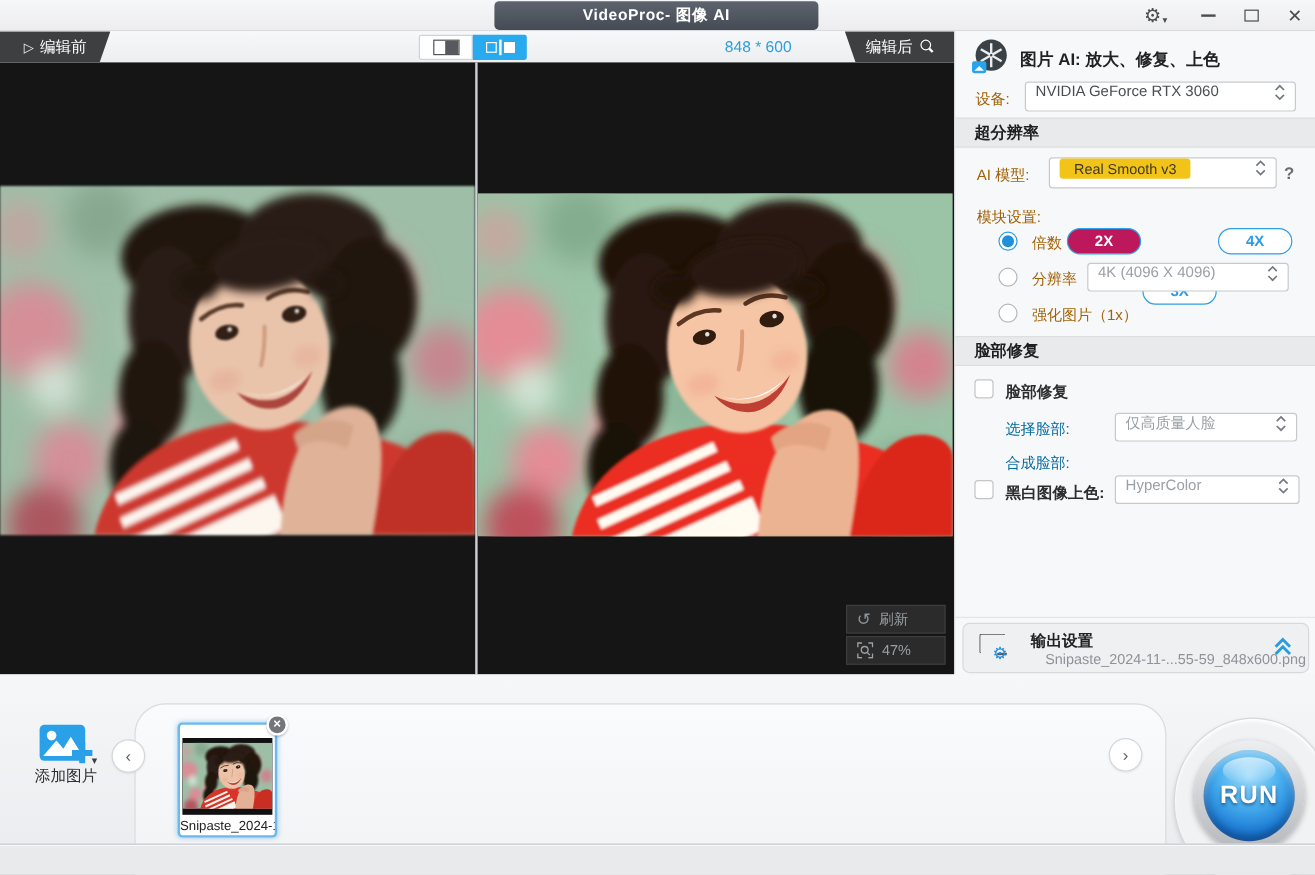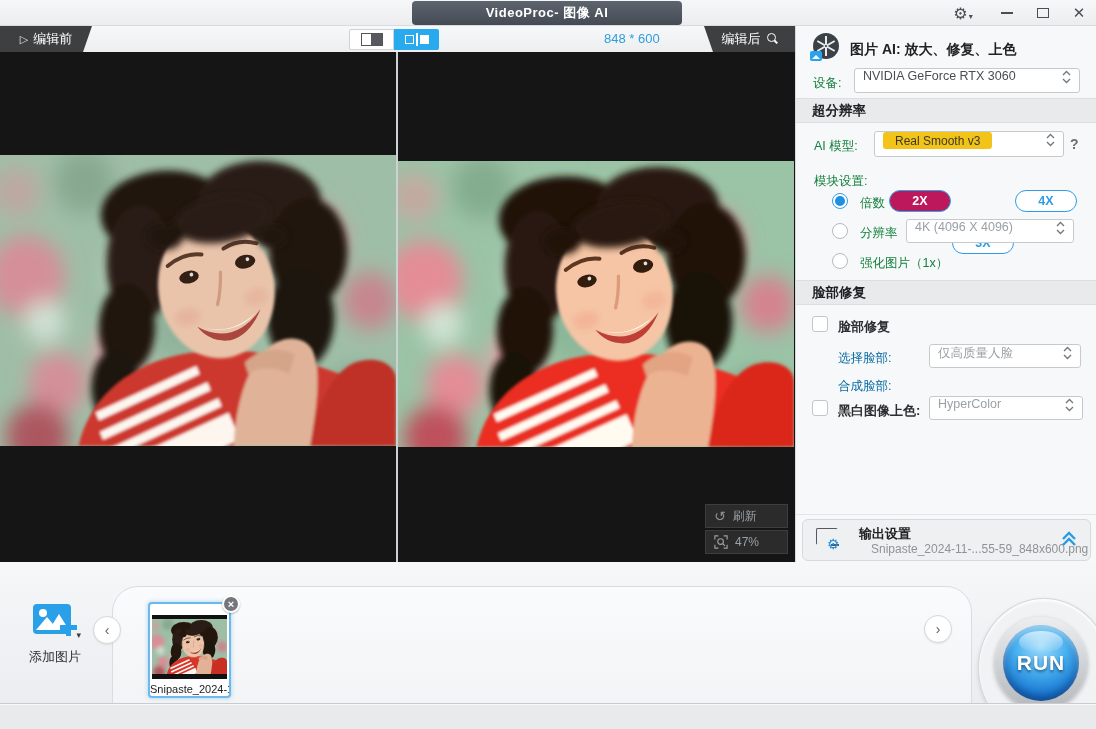--- a/index.html
+++ b/index.html
@@ -64,21 +64,21 @@
   .rpanel { position:absolute; left:795px; top:26px; width:301px; height:536px;
     background:#f7f8f9; border-left:1px solid #d7d9dc; }
   .rp-head { position:absolute; left:17px; top:7px; display:flex; align-items:flex-end; gap:11px; }
   .rp-title { font-size:14px; font-weight:bold; color:#222; }
   .app-ico { position:relative; width:26px; height:26px; }
   .app-ico .lens { position:absolute; width:26px; height:26px; border-radius:50%; background:#3a4147; }
   .app-ico .blade { position:absolute; left:12px; top:3px; width:2px; height:9px; background:#e9edf0; transform-origin:1px 10px; }
   .app-ico .badge { position:absolute; left:-3px; bottom:-2px; width:12px; height:10px; background:#2aa3ef; border-radius:2px; }
   .app-ico .badge::after { content:""; position:absolute; left:2px; bottom:2px;
     border-left:4px solid transparent; border-right:4px solid transparent; border-bottom:4px solid #fff; }
-  .rp-row { position:absolute; font-size:12.5px; color:#15803d; }
+  .rp-row { position:absolute; font-size:12.5px; color:#a16207; }
   .sel { position:absolute; background:#fff; border:1px solid #c7cacd; border-radius:3px;
     display:flex; align-items:flex-start; font-size:12.5px; color:#4a4e53; padding:0 8px; }
   .sel .txt { flex:1; overflow:hidden; white-space:nowrap; }
   .sel.dim .txt { color:#9ba0a5; }
   .spin { width:9px; height:16px; flex:none; }
   .band { position:absolute; left:0; width:301px; height:25px; background:#e9eaec;
     border-top:1px solid #dcdee0; border-bottom:1px solid #dcdee0;
     font-size:13.5px; font-weight:bold; color:#1d1f22; line-height:24px; padding-left:16px; }
   .chip { background:#f2c318; border-radius:3px; color:#3e3a28; font-size:12px;
     padding:1.5px 12px; white-space:nowrap; }
@@ -114,21 +114,21 @@
   .add-ico { position:relative; width:44px; height:34px; margin:0 auto; }
   .add-ico .base { position:absolute; left:0; top:0; width:38px; height:30px; background:#2aa0e8; border-radius:4px; }
   .add-ico .sun { position:absolute; left:6px; top:5px; width:8px; height:8px; border-radius:50%; background:#fff; }
   .add-ico .mtn { position:absolute; left:3px; top:13px; width:0; height:0;
     border-left:11px solid transparent; border-right:11px solid transparent; border-bottom:13px solid #fff; }
   .add-ico .mtn2 { position:absolute; left:16px; top:10px; width:0; height:0;
     border-left:10px solid transparent; border-right:10px solid transparent; border-bottom:16px solid #fff; }
   .add-ico .plusv { position:absolute; left:33px; top:15px; width:5px; height:17px; background:#2aa0e8; }
   .add-ico .plush { position:absolute; left:27px; top:21px; width:17px; height:5px; background:#2aa0e8; }
   .add-ico .caret { position:absolute; right:-4px; bottom:-2px; font-size:9px; color:#3b3e42; }
-  .add-label { margin-top:10px; font-size:13px; color:#2e3033; }
+  .add-label { font-size:13px; color:#2e3033; }
   .navbtn { position:absolute; width:28px; height:28px; border-radius:50%; background:#fff;
     border:1px solid #d5d8db; box-shadow:0 1px 2px rgba(0,0,0,.08); color:#5c6065;
     font-size:14px; text-align:center; line-height:26px; }
   .nav-left { left:93px; top:54px; }
   .nav-right { left:924px; top:53px; }
   .thumb { position:absolute; left:148px; top:40px; width:83px; height:96px; background:#fff;
     border:2px solid #6cb9ec; border-radius:4px; box-shadow:0 0 4px rgba(80,170,230,.5); }
   .thumb-img { position:absolute; left:2px; top:11px; width:75px; height:64px; background:#111; overflow:hidden; }
   .thumb-img svg { position:absolute; left:0; top:4px; width:75px; height:55px; }
   .thumb-name { position:absolute; left:0; bottom:1px; width:100%; font-size:11px; color:#222;

